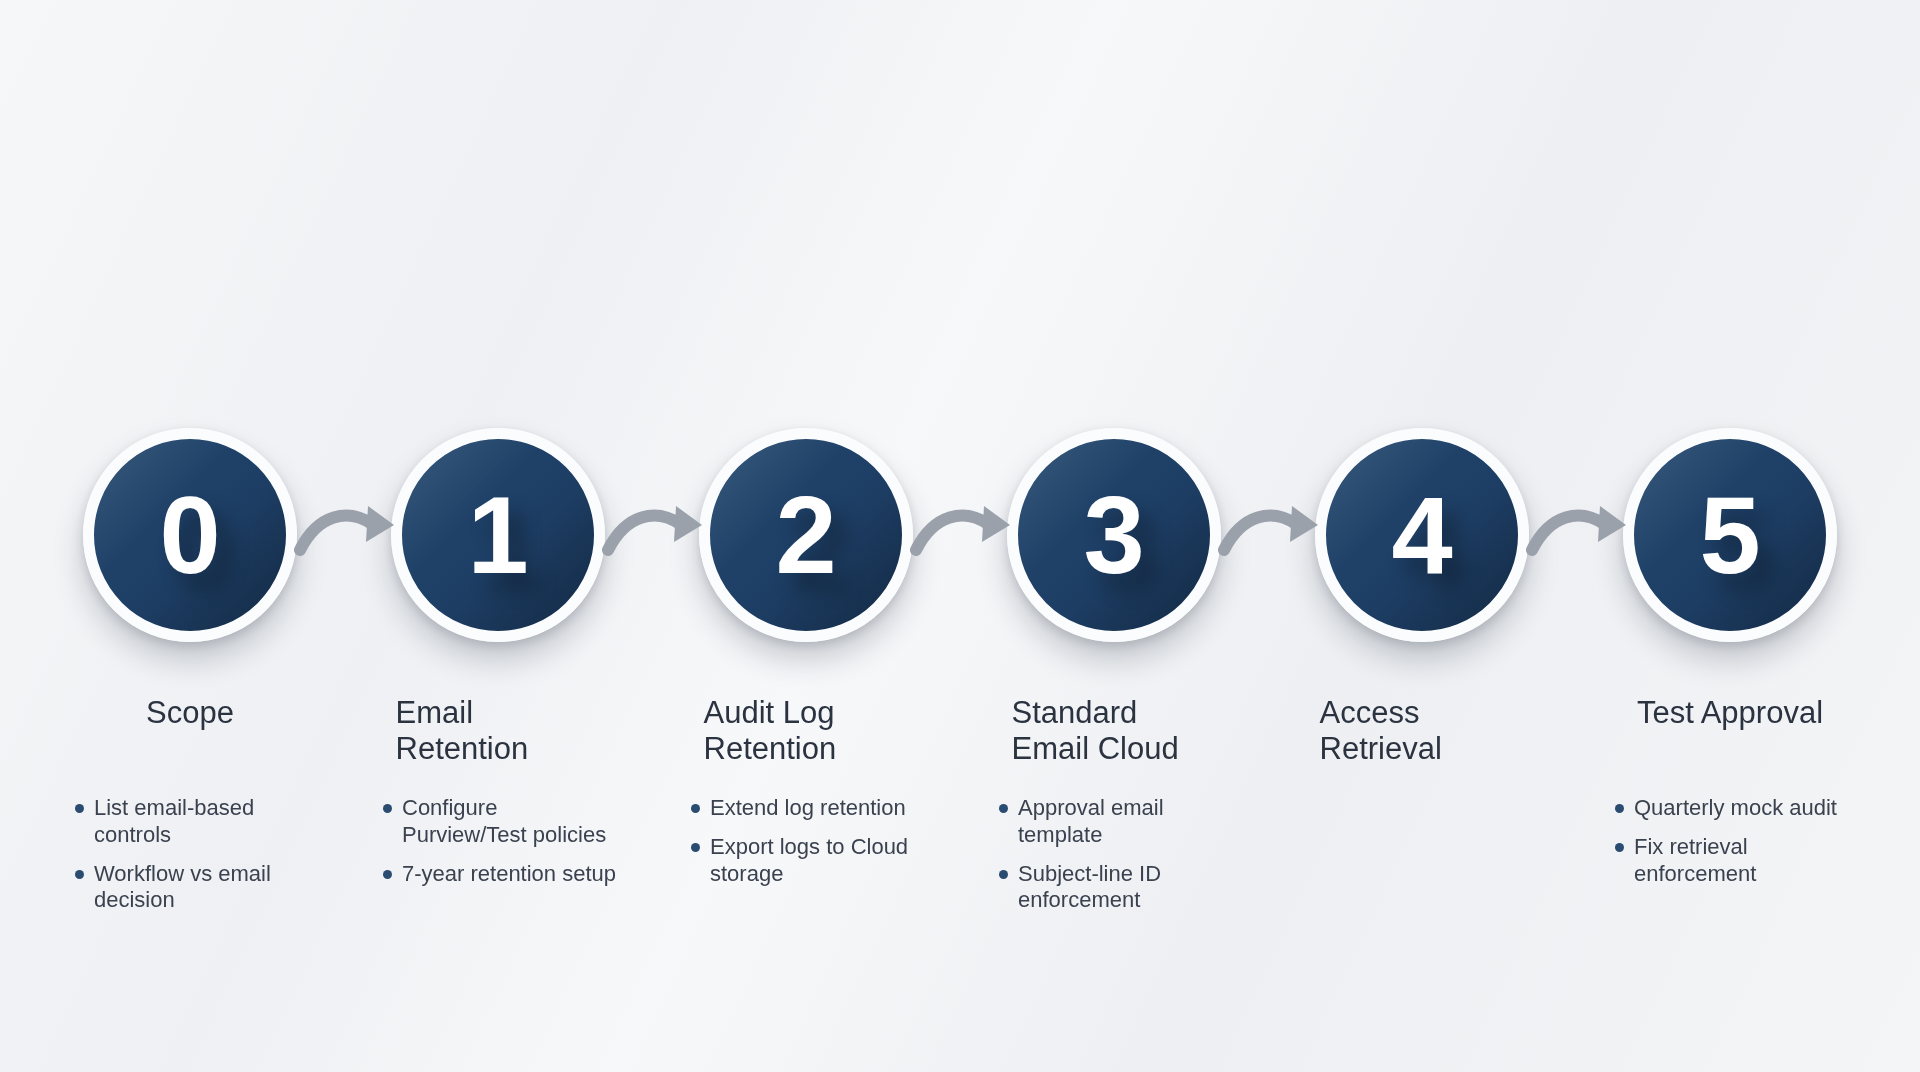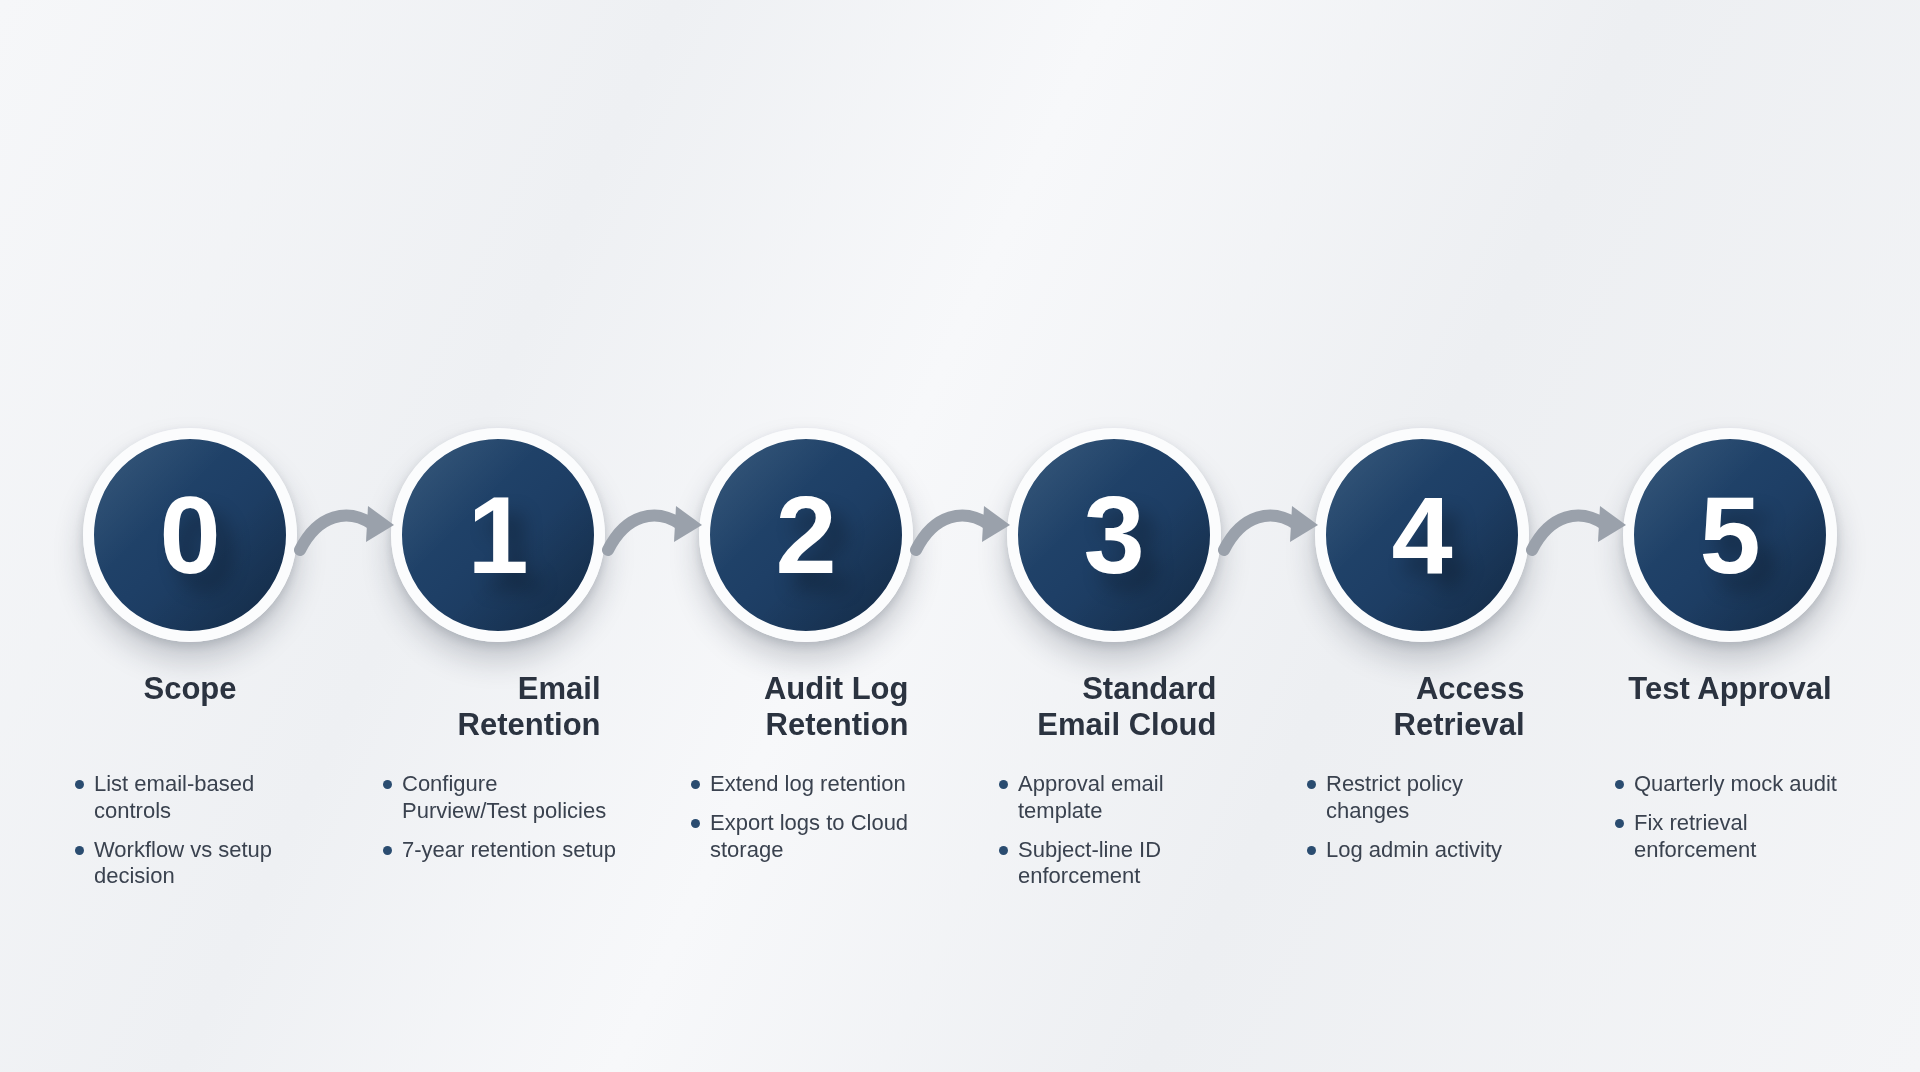--- a/index.html
+++ b/index.html
@@ -63,26 +63,26 @@
   .num {
     position: relative;
     z-index: 1;
     color: #ffffff;
     font-size: 110px;
     font-weight: bold;
     line-height: 1;
     text-shadow: 14px 16px 20px rgba(0,0,0,0.30);
   }
   .title {
-    margin-top: 29px;
+    margin-top: 53px;
     min-height: 76px;
     max-width: 205px;
-    text-align: right;
+    text-align: left;
     font-size: 31px;
-    font-weight: bold;
+    font-weight: normal;
     line-height: 1.16;
     color: #2b3340;
   }
   .bullets {
     margin-top: 24px;
     align-self: stretch;
     list-style: none;
     padding-left: 4px;
   }
   .bullets li {
@@ -121,21 +121,21 @@
 <div class="canvas">
   <div class="row">
 
     <div class="step">
       <div class="circle">
         <span class="num">0</span>
       </div>
       <div class="title">Scope</div>
       <ul class="bullets">
         <li>List email-based controls</li>
-        <li>Workflow vs setup decision</li>
+        <li>Workflow vs email decision</li>
       </ul>
     </div>
 
     <div class="step">
       <div class="circle">
         <span class="num">1</span>
       </div>
       <div class="title">Email Retention</div>
       <ul class="bullets">
         <li>Configure Purview/Test policies</li>
@@ -163,24 +163,20 @@
         <li>Approval email template</li>
         <li>Subject-line ID enforcement</li>
       </ul>
     </div>
 
     <div class="step">
       <div class="circle">
         <span class="num">4</span>
       </div>
       <div class="title">Access Retrieval</div>
-      <ul class="bullets">
-        <li>Restrict policy changes</li>
-        <li>Log admin activity</li>
-      </ul>
     </div>
 
     <div class="step">
       <div class="circle">
         <span class="num">5</span>
       </div>
       <div class="title">Test Approval</div>
       <ul class="bullets">
         <li>Quarterly mock audit</li>
         <li>Fix retrieval enforcement</li>

